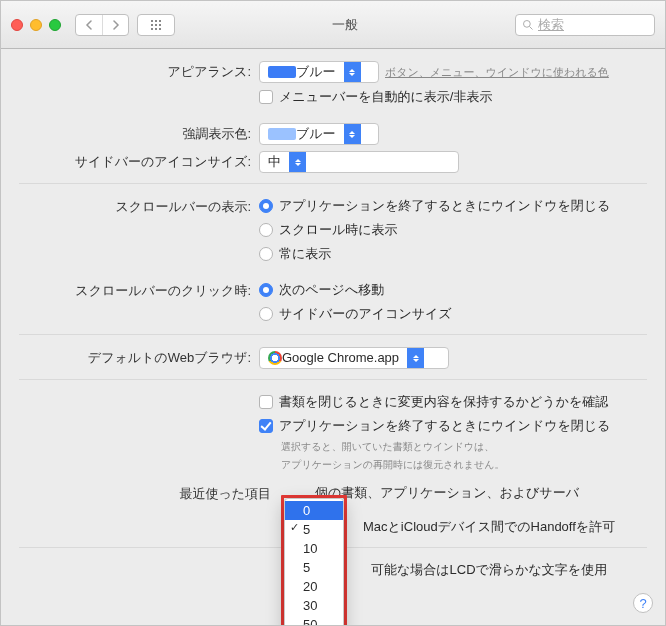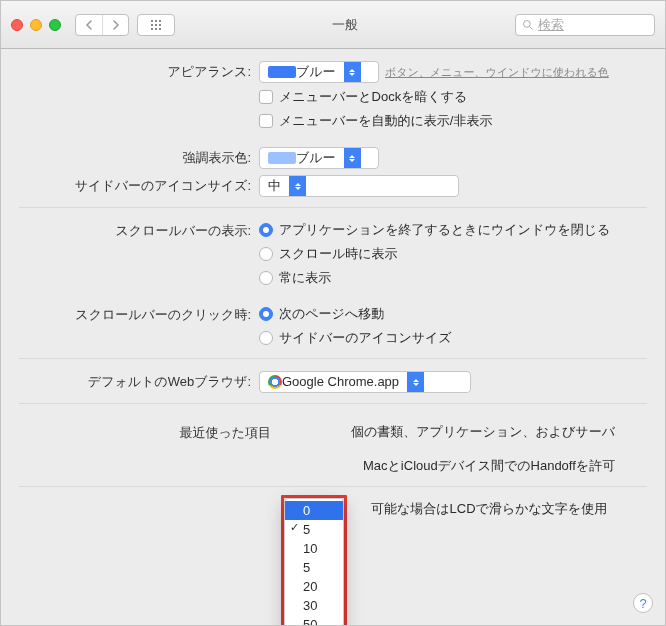--- a/index.html
+++ b/index.html
@@ -323,24 +323,20 @@
           <span class="sel-label">
               <span class="swatch sw-blue"></span>
               <span>ブルー</span>
             </span>
           <span class="sel-caret"></span>
         </div>
         <span class="suffix">ボタン、メニュー、ウインドウに使われる色</span>
       </div>
       <div class="hline">
         <span class="checkbox"></span>
-        <span>メニューバーとDockを暗くする</span>
-      </div>
-      <div class="hline">
-        <span class="checkbox"></span>
         <span>メニューバーを自動的に表示/非表示</span>
       </div>
     </div>
   </div>
 
   <div style="height:10px"></div>
 
   <div class="row">
     <div class="row-label">強調表示色:</div>
     <div class="row-value">
@@ -403,40 +399,55 @@
         </div>
     </div>
   </div>
 
   <hr class="sep">
 
   <div class="row">
     <div class="row-label">デフォルトのWebブラウザ:</div>
     <div class="row-value">
       <div class="hline">
-        <div class="select" style="width:212px">
+        <div class="select" style="width:190px">
           <span class="sel-label">
               <span class="chrome-ico"></span>
               <span>Google Chrome.app</span>
             </span>
           <span class="sel-caret"></span>
         </div>
       </div>
     </div>
   </div>
 
   <hr class="sep">
 
+  <div class="row">
+    <div class="row-label"></div>
+    <div class="row-value">
+      <div class="hline">
+          <span class="checkbox"></span>
+          <span>書類を閉じるときに変更内容を保持するかどうかを確認</span>
+        </div>
+      <div class="hline">
+          <span class="checkbox checked"></span>
+          <span>アプリケーションを終了するときにウインドウを閉じる</span>
+        </div>
+      <div class="helptext">選択すると、開いていた書類とウインドウは、</div>
+      <div class="helptext">アプリケーションの再開時には復元されません。</div>
+    </div>
+  </div>
 
   <div style="height:6px"></div>
 
   <div class="row">
     <div class="row-label" style="width:260px">最近使った項目</div>
     <div class="row-value">
-      <div class="hline" style="margin-left:72px">
+      <div class="hline" style="margin-left:36px">
         <span>個の書類、アプリケーション、およびサーバ</span>
       </div>
       <div style="height:6px"></div>
       <div class="hline" style="margin-left:84px">
         <span>MacとiCloudデバイス間でのHandoffを許可</span>
       </div>
     </div>
   </div>
 
   <hr class="sep">

